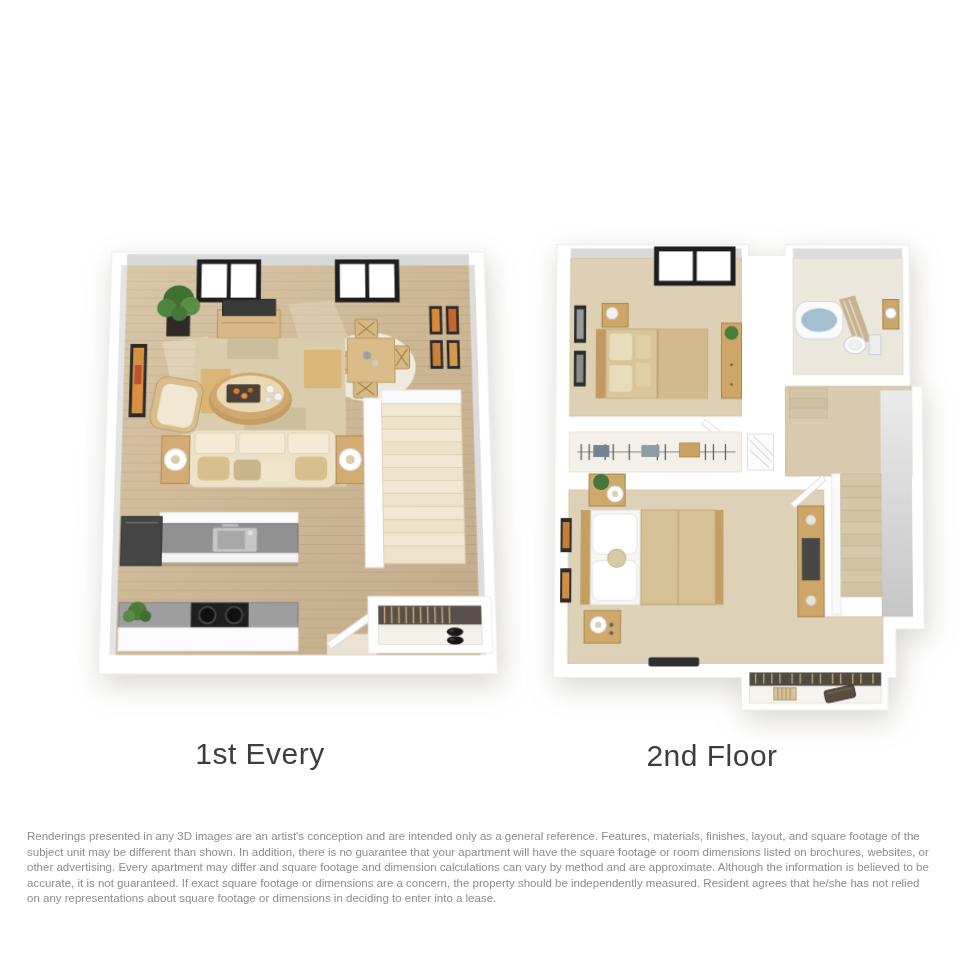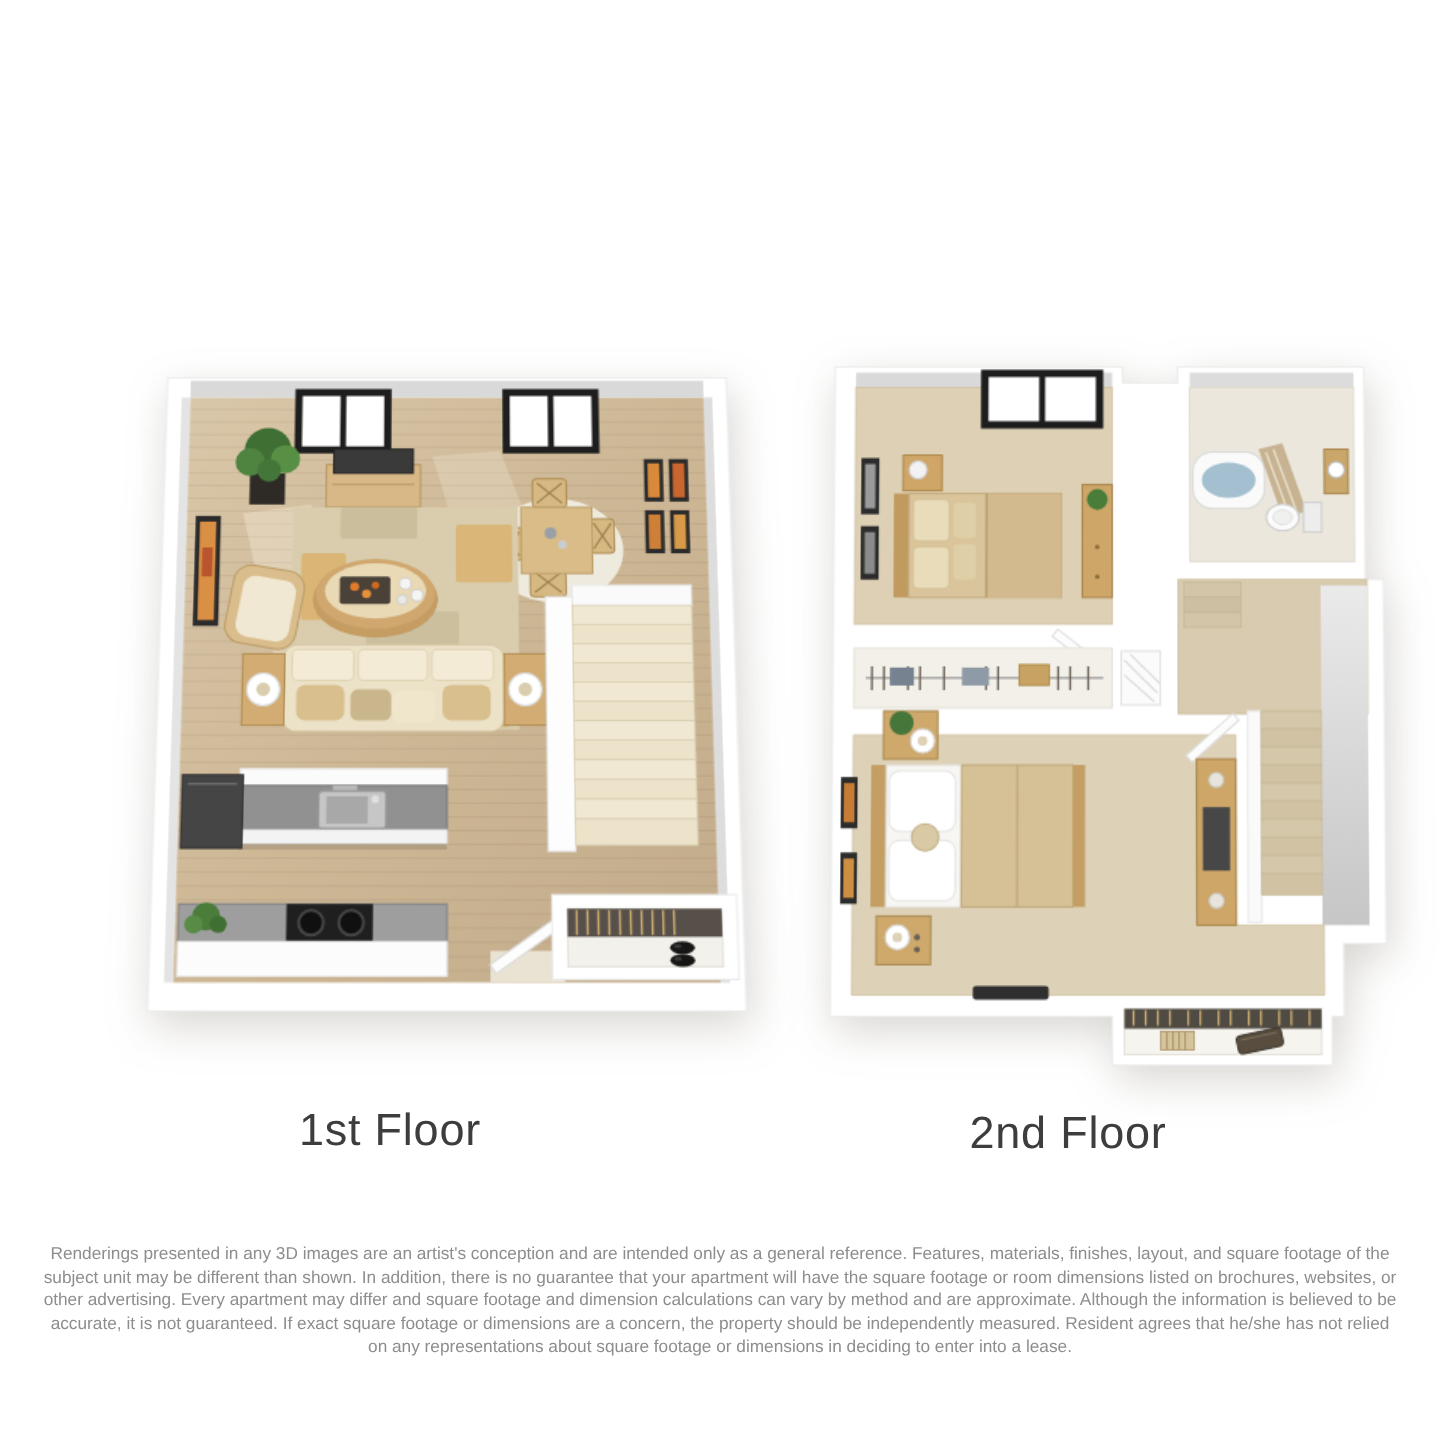--- a/index.html
+++ b/index.html
@@ -10,21 +10,21 @@
   #plan2{left:505px;top:220px;width:386px;height:484px;}
   .persp1{width:100%;height:100%;transform:perspective(950px) rotateX(9deg);transform-origin:50% 52%;}
   .persp2{width:100%;height:100%;transform:perspective(1800px) rotateX(4.5deg);transform-origin:50% 50%;}
   .plan-wrap svg{width:100%;height:100%;display:block;
        filter:drop-shadow(3px 9px 14px rgba(100,90,75,0.25));}
   .floor-label{position:absolute;width:400px;text-align:center;font-size:30px;
        color:#3d3d3d;letter-spacing:0.5px;}
   #label1{left:60px;top:737px;}
   #label2{left:512px;top:739px;}
   .disclaimer{position:absolute;left:27px;top:829px;width:906px;margin:0;
-       text-align:center;font-size:11.5px;line-height:15.6px;color:#8d8d8d;}
+       text-align:left;font-size:11.5px;line-height:15.6px;color:#8d8d8d;}
 </style>
 </head>
 <body>
 
 <figure class="plan-wrap" id="plan1">
  <div class="persp1">
  <svg viewBox="0 0 400 435">
   <defs>
     <linearGradient id="wood1" x1="0" y1="0" x2="1" y2="1">
       <stop offset="0" stop-color="#d9c7a9"></stop>
@@ -393,16 +393,16 @@
     </g>
     <g transform="rotate(-12 293 453)">
       <rect x="278" y="448" width="30" height="12" rx="3" fill="#584d3f" stroke="#3e362c" stroke-width="1"></rect>
       <line x1="281" y1="451" x2="305" y2="451" stroke="#7a6d5a" stroke-width="1"></line>
     </g>
   </g>
  </svg>
  </div>
 </figure>
 
-<div class="floor-label" id="label1">1st Floor</div>
+<div class="floor-label" id="label1">1st Every</div>
 <div class="floor-label" id="label2">2nd Floor</div>
 
 <p class="disclaimer">Renderings presented in any 3D images are an artist's conception and are intended only as a general reference. Features, materials, finishes, layout, and square footage of the subject unit may be different than shown. In addition, there is no guarantee that your apartment will have the square footage or room dimensions listed on brochures, websites, or other advertising. Every apartment may differ and square footage and dimension calculations can vary by method and are approximate. Although the information is believed to be accurate, it is not guaranteed. If exact square footage or dimensions are a concern, the property should be independently measured. Resident agrees that he/she has not relied on any representations about square footage or dimensions in deciding to enter into a lease.</p>
 
 </body></html>

